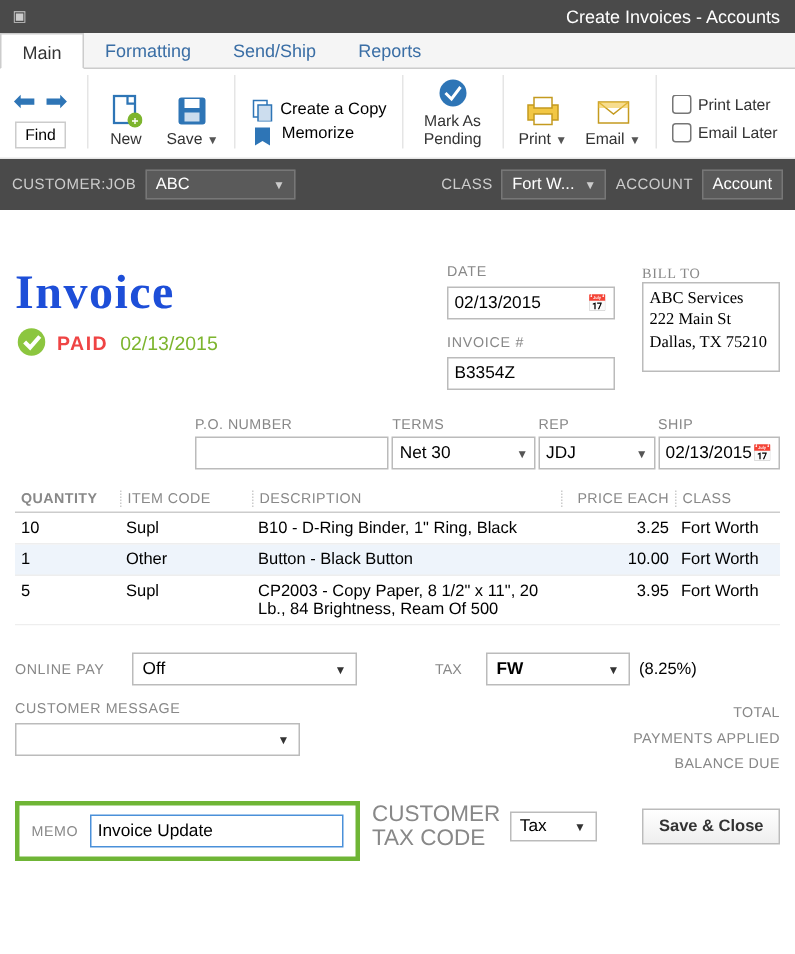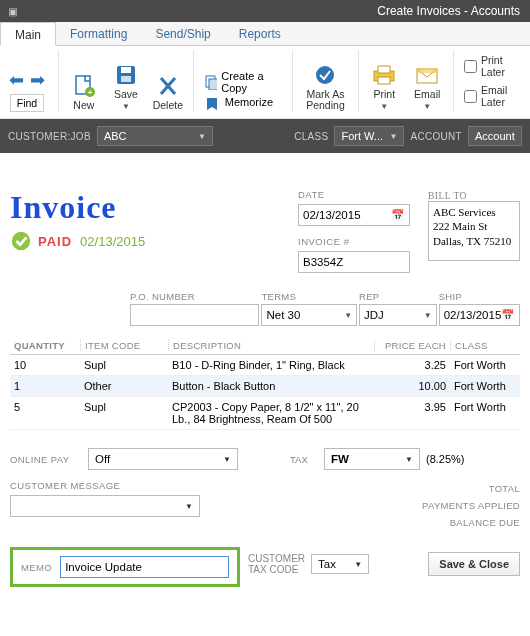--- a/index.html
+++ b/index.html
@@ -154,21 +154,21 @@
     border:1px solid #bbb;
     background: linear-gradient(#fff,#eee);
     padding:5px 10px;
     font-size:11px;
     font-weight:bold;
     color:#333;
     cursor:pointer;
     margin-left:auto;
   }
   .taxcode-block { display:flex; align-items:center; gap:6px; }
-  .taxcode-block .lbl2 { font-size:10px; color:#888; line-height:1.1; text-align:left;}
+  .taxcode-block .lbl2 { font-size:15px; color:#888; line-height:1.1; text-align:left;}
 </style>
 </head>
 <body>
 
 <div class="titlebar">
   <span class="titlebar-icon">▣</span>
   <span class="titlebar-title">Create Invoices - Accounts</span>
 </div>
 
 <div class="tabstrip">
@@ -196,27 +196,20 @@
       </svg>
     <div class="label">New</div>
   </div>
   <div class="rgroup">
     <svg width="22" height="24">
         <rect x="2" y="3" width="18" height="18" rx="2" fill="#2e75b6"></rect>
         <rect x="6" y="4" width="10" height="6" fill="#fff"></rect>
         <rect x="6" y="13" width="10" height="6" fill="#cde"></rect>
       </svg>
     <div class="label"><span>Save</span> <span class="drop">▼</span></div>
-  </div>
-  <div class="rgroup">
-    <svg width="22" height="24">
-        <line x1="4" y1="4" x2="18" y2="20" stroke="#2e75b6" stroke-width="3"></line>
-        <line x1="18" y1="4" x2="4" y2="20" stroke="#2e75b6" stroke-width="3"></line>
-      </svg>
-    <div class="label">Delete</div>
   </div>
   <div class="sep"></div>
   <div style="display:flex;flex-direction:column;gap:2px;padding:0 4px;">
     <div style="display:flex;align-items:center;gap:4px;cursor:pointer;">
       <svg width="16" height="16">
           <rect x="2" y="2" width="9" height="11" fill="#fff" stroke="#2e75b6"></rect>
           <rect x="5" y="5" width="9" height="11" fill="#cde" stroke="#2e75b6"></rect>
         </svg>
       <span style="font-size:11px;">Create a Copy</span>
     </div>
@@ -261,21 +254,21 @@
     </label>
     <label class="checkline">
       <input type="checkbox" style="">
       <span>Email Later</span>
     </label>
   </div>
 </div>
 
 <div class="darkbar">
   <span class="lbl">CUSTOMER:JOB</span>
-  <div class="dsel" style="width:116px;">
+  <div class="dsel" style="width:100px;">
     <span>ABC</span>
       <span class="caret" style="margin-left:auto;">▼</span>
   </div>
   <span style="flex:1"></span>
   <span class="lbl">CLASS</span>
   <div class="dsel" style="width:70px;">
     <span>Fort W...</span>
       <span class="caret" style="margin-left:auto;">▼</span>
   </div>
   <span class="lbl">ACCOUNT</span>

